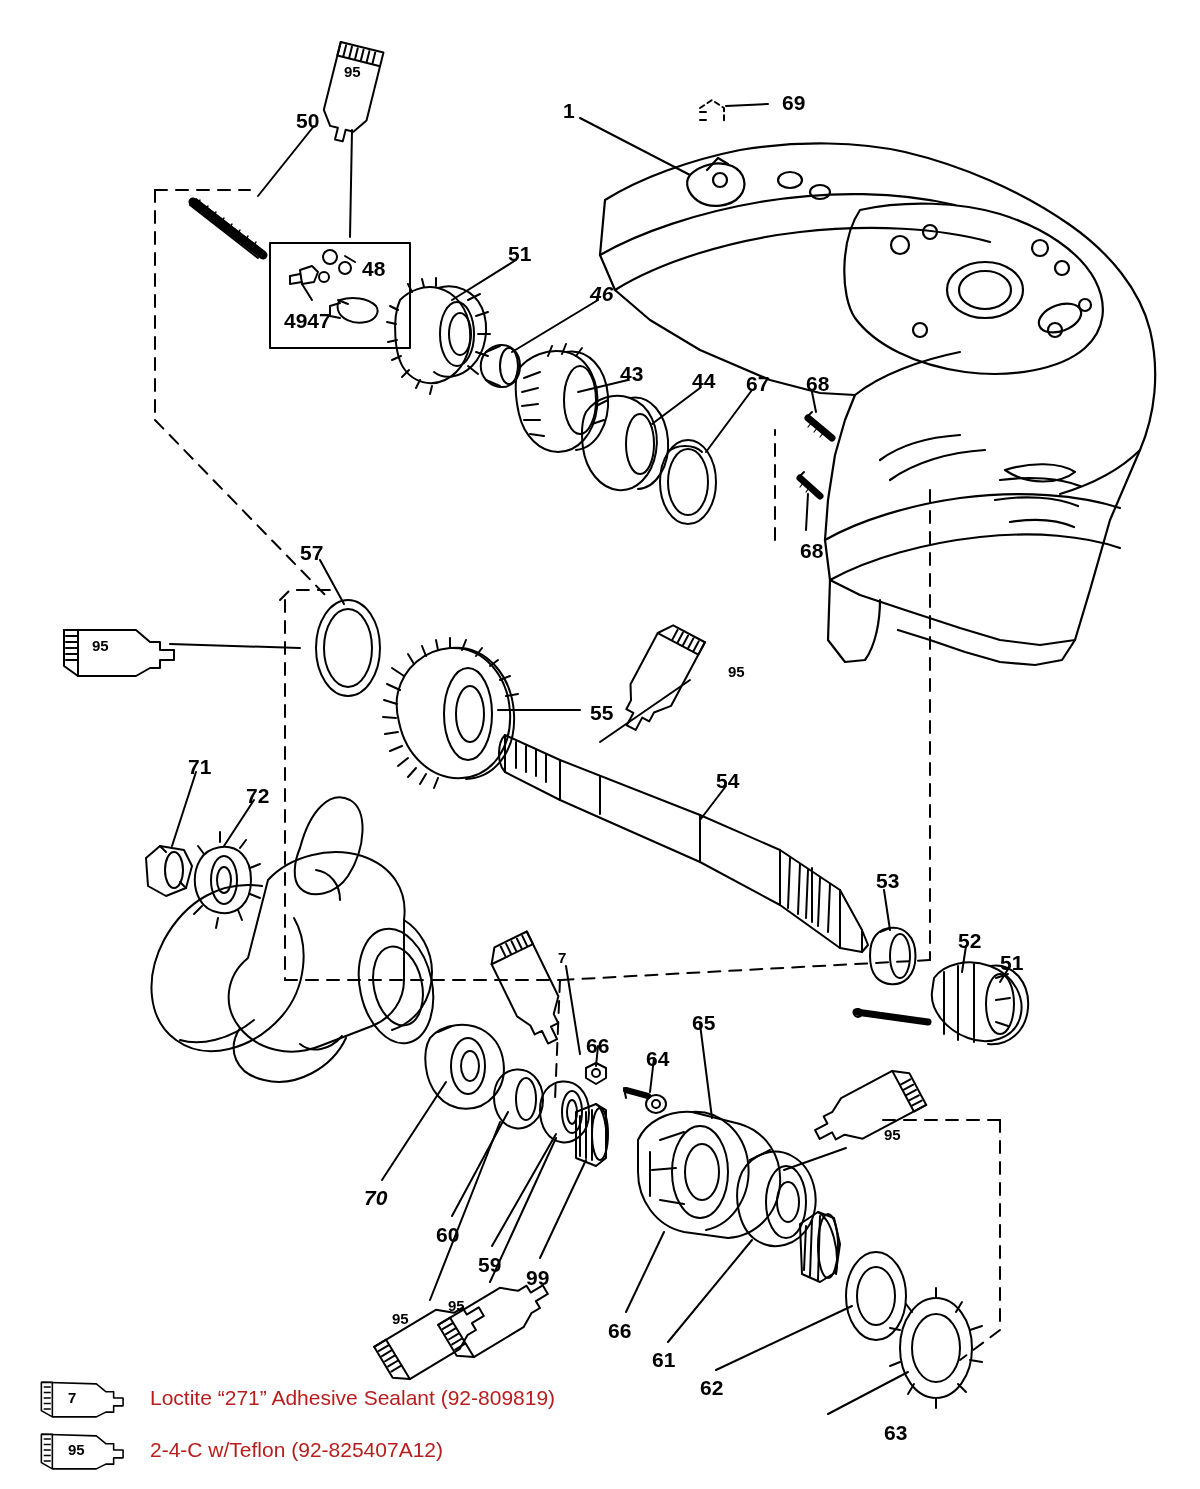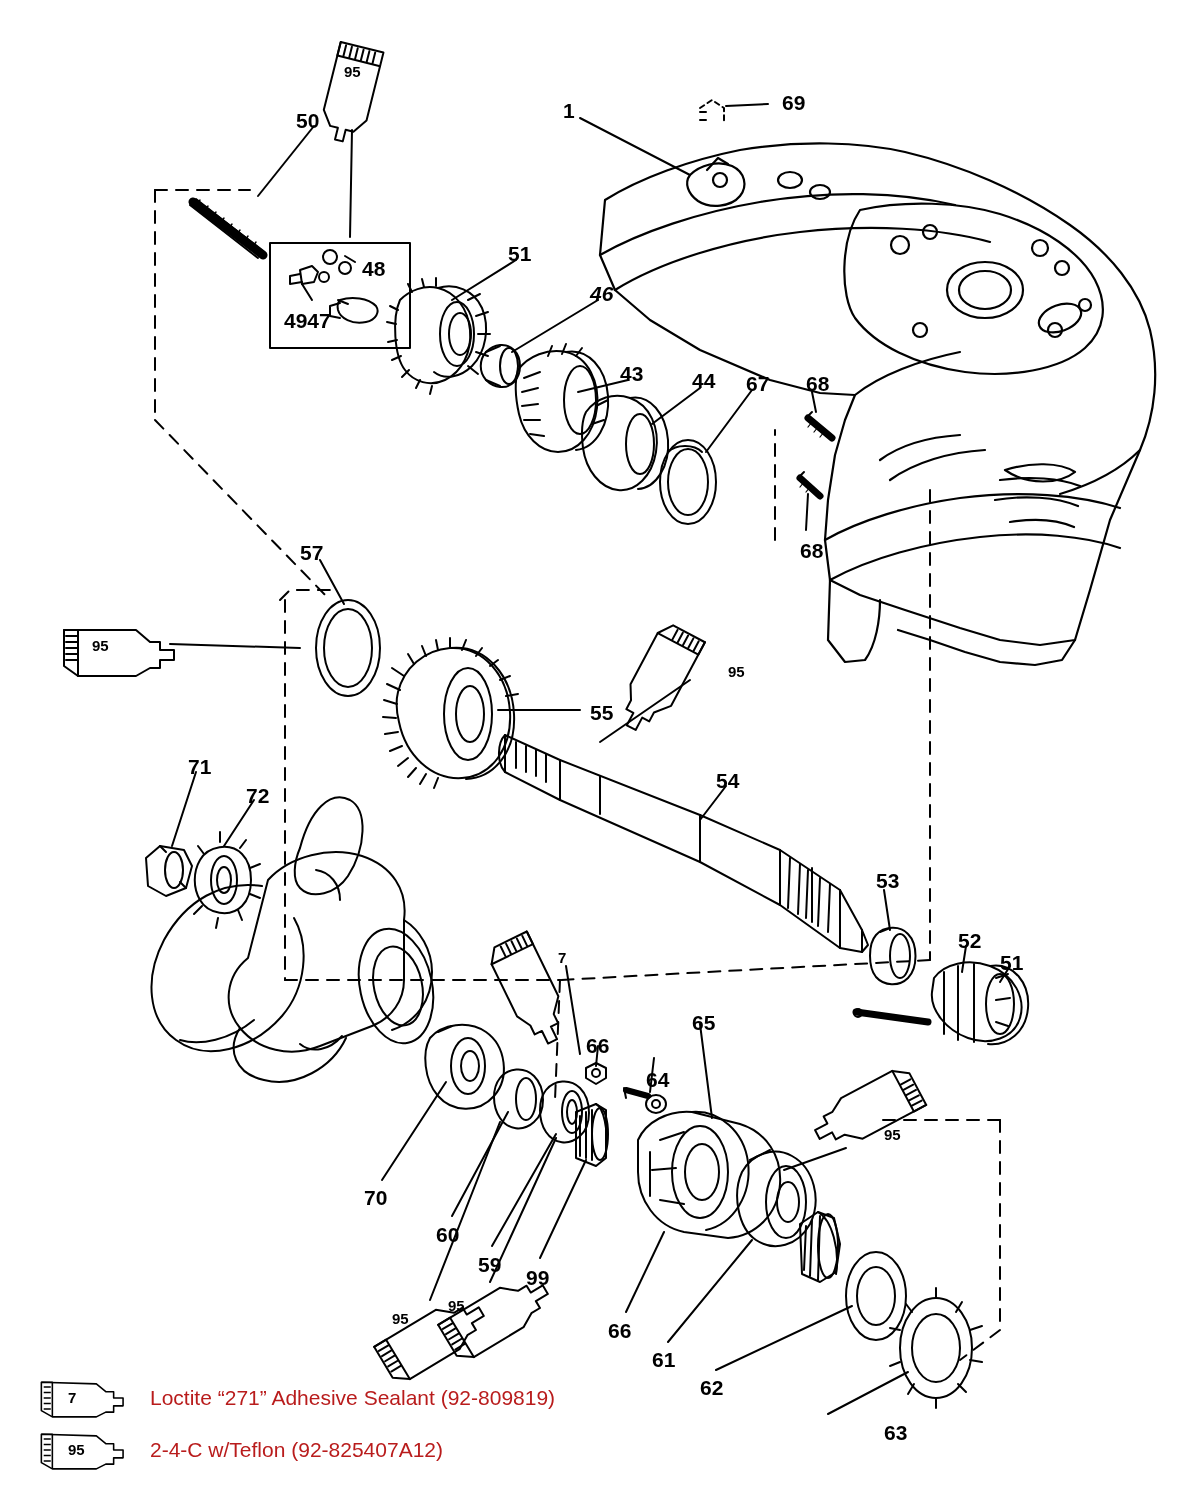--- a/index.html
+++ b/index.html
@@ -497,26 +497,26 @@
   <div class="callout" style="left:806px; top:373px;">68</div>
   <div class="callout" style="left:800px; top:540px;">68</div>
   <div class="callout" style="left:300px; top:542px;">57</div>
   <div class="callout" style="left:590px; top:702px;">55</div>
   <div class="callout" style="left:716px; top:770px;">54</div>
   <div class="callout" style="left:876px; top:870px;">53</div>
   <div class="callout" style="left:958px; top:930px;">52</div>
   <div class="callout" style="left:1000px; top:952px;">51</div>
   <div class="callout" style="left:188px; top:756px;">71</div>
   <div class="callout" style="left:246px; top:785px;">72</div>
-  <div class="callout" style="left:364px; top:1187px;">70</div>
+  <div class="callout" style="left:364px; top:1187px;font-style:italic;">70</div>
   <div class="callout" style="left:436px; top:1224px;">60</div>
   <div class="callout" style="left:478px; top:1254px;">59</div>
   <div class="callout" style="left:526px; top:1267px;">99</div>
   <div class="callout" style="left:586px; top:1035px;">66</div>
-  <div class="callout" style="left:646px; top:1048px;margin-top:21px;">64</div>
+  <div class="callout" style="left:646px; top:1048px;">64</div>
   <div class="callout" style="left:692px; top:1012px;">65</div>
   <div class="callout" style="left:608px; top:1320px;">66</div>
   <div class="callout" style="left:652px; top:1349px;">61</div>
   <div class="callout" style="left:700px; top:1377px;">62</div>
   <div class="callout" style="left:840px; top:1422px;margin-left:44px;">63</div>
 
   <div class="tube-num" style="left:344px; top:64px;">95</div>
   <div class="tube-num" style="left:92px; top:638px;">95</div>
   <div class="tube-num" style="left:728px; top:664px;">95</div>
   <div class="tube-num" style="left:884px; top:1127px;">95</div>

